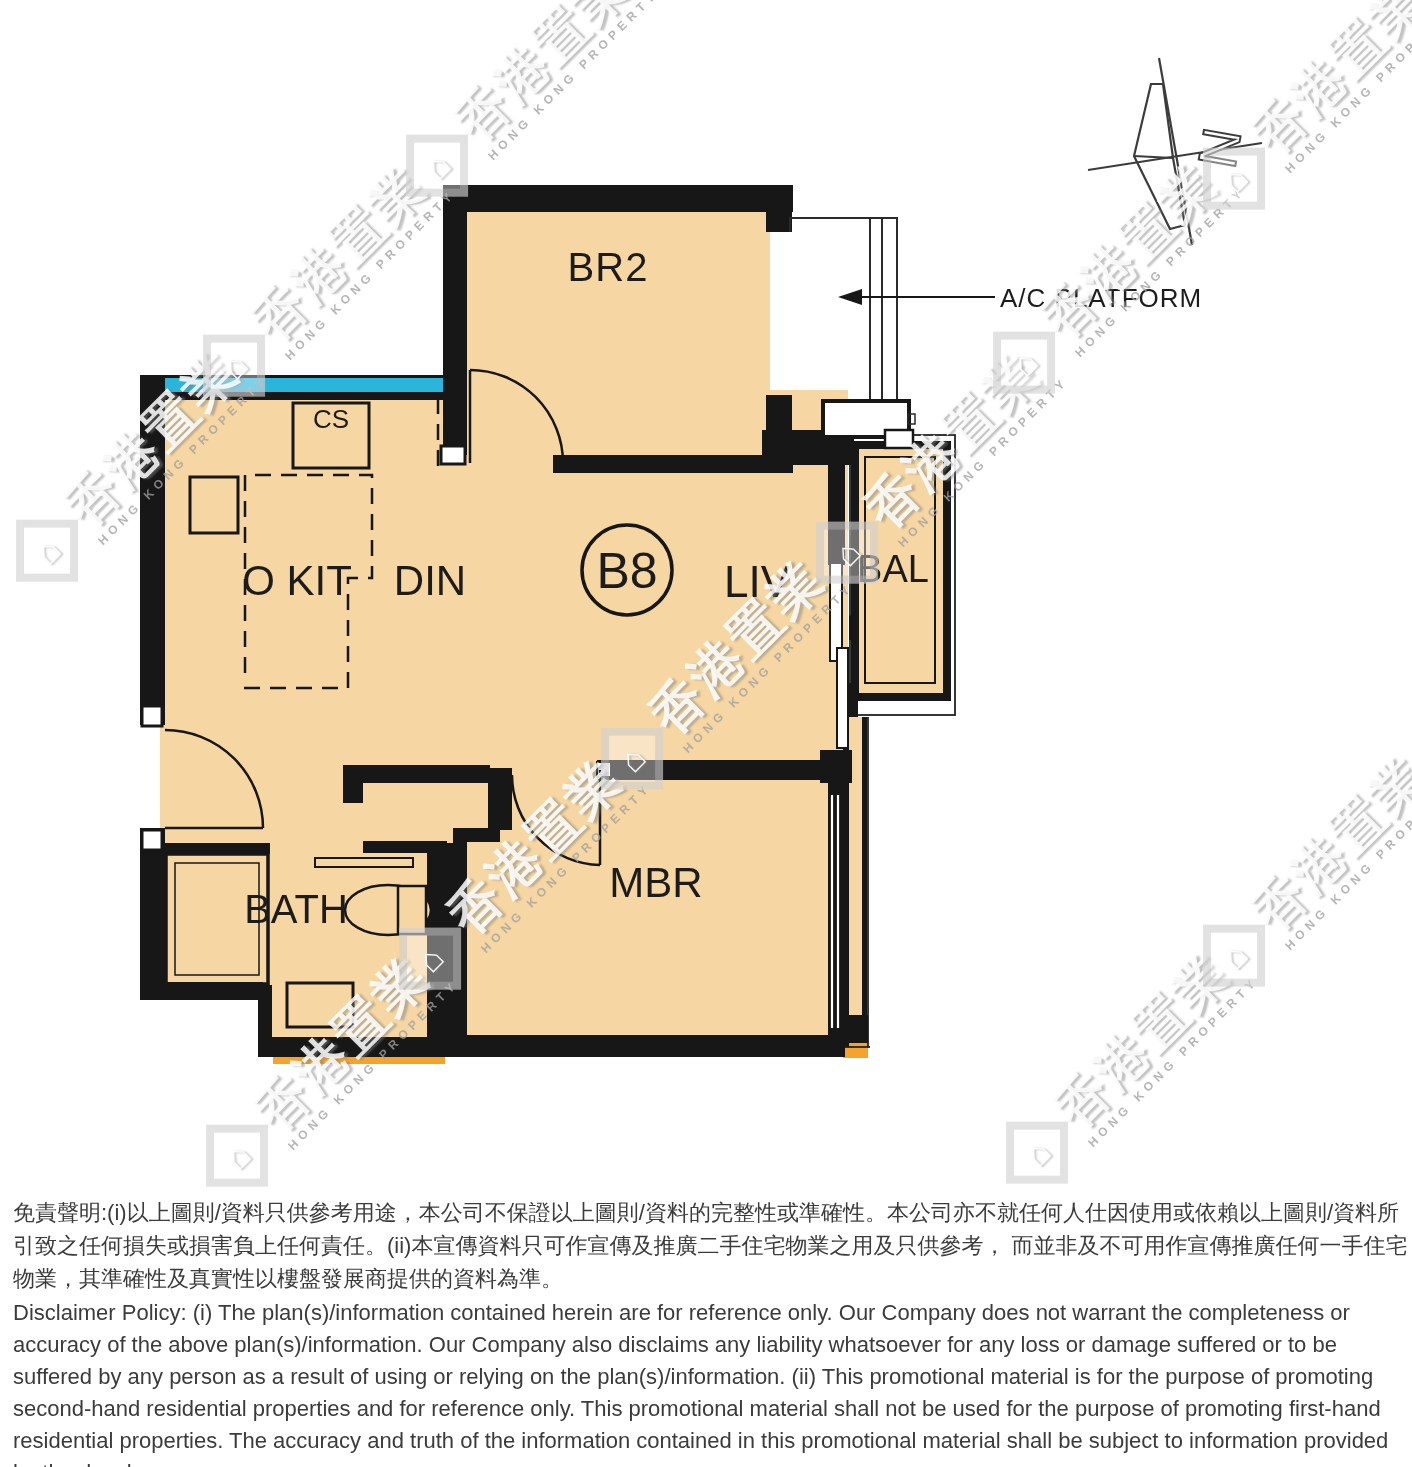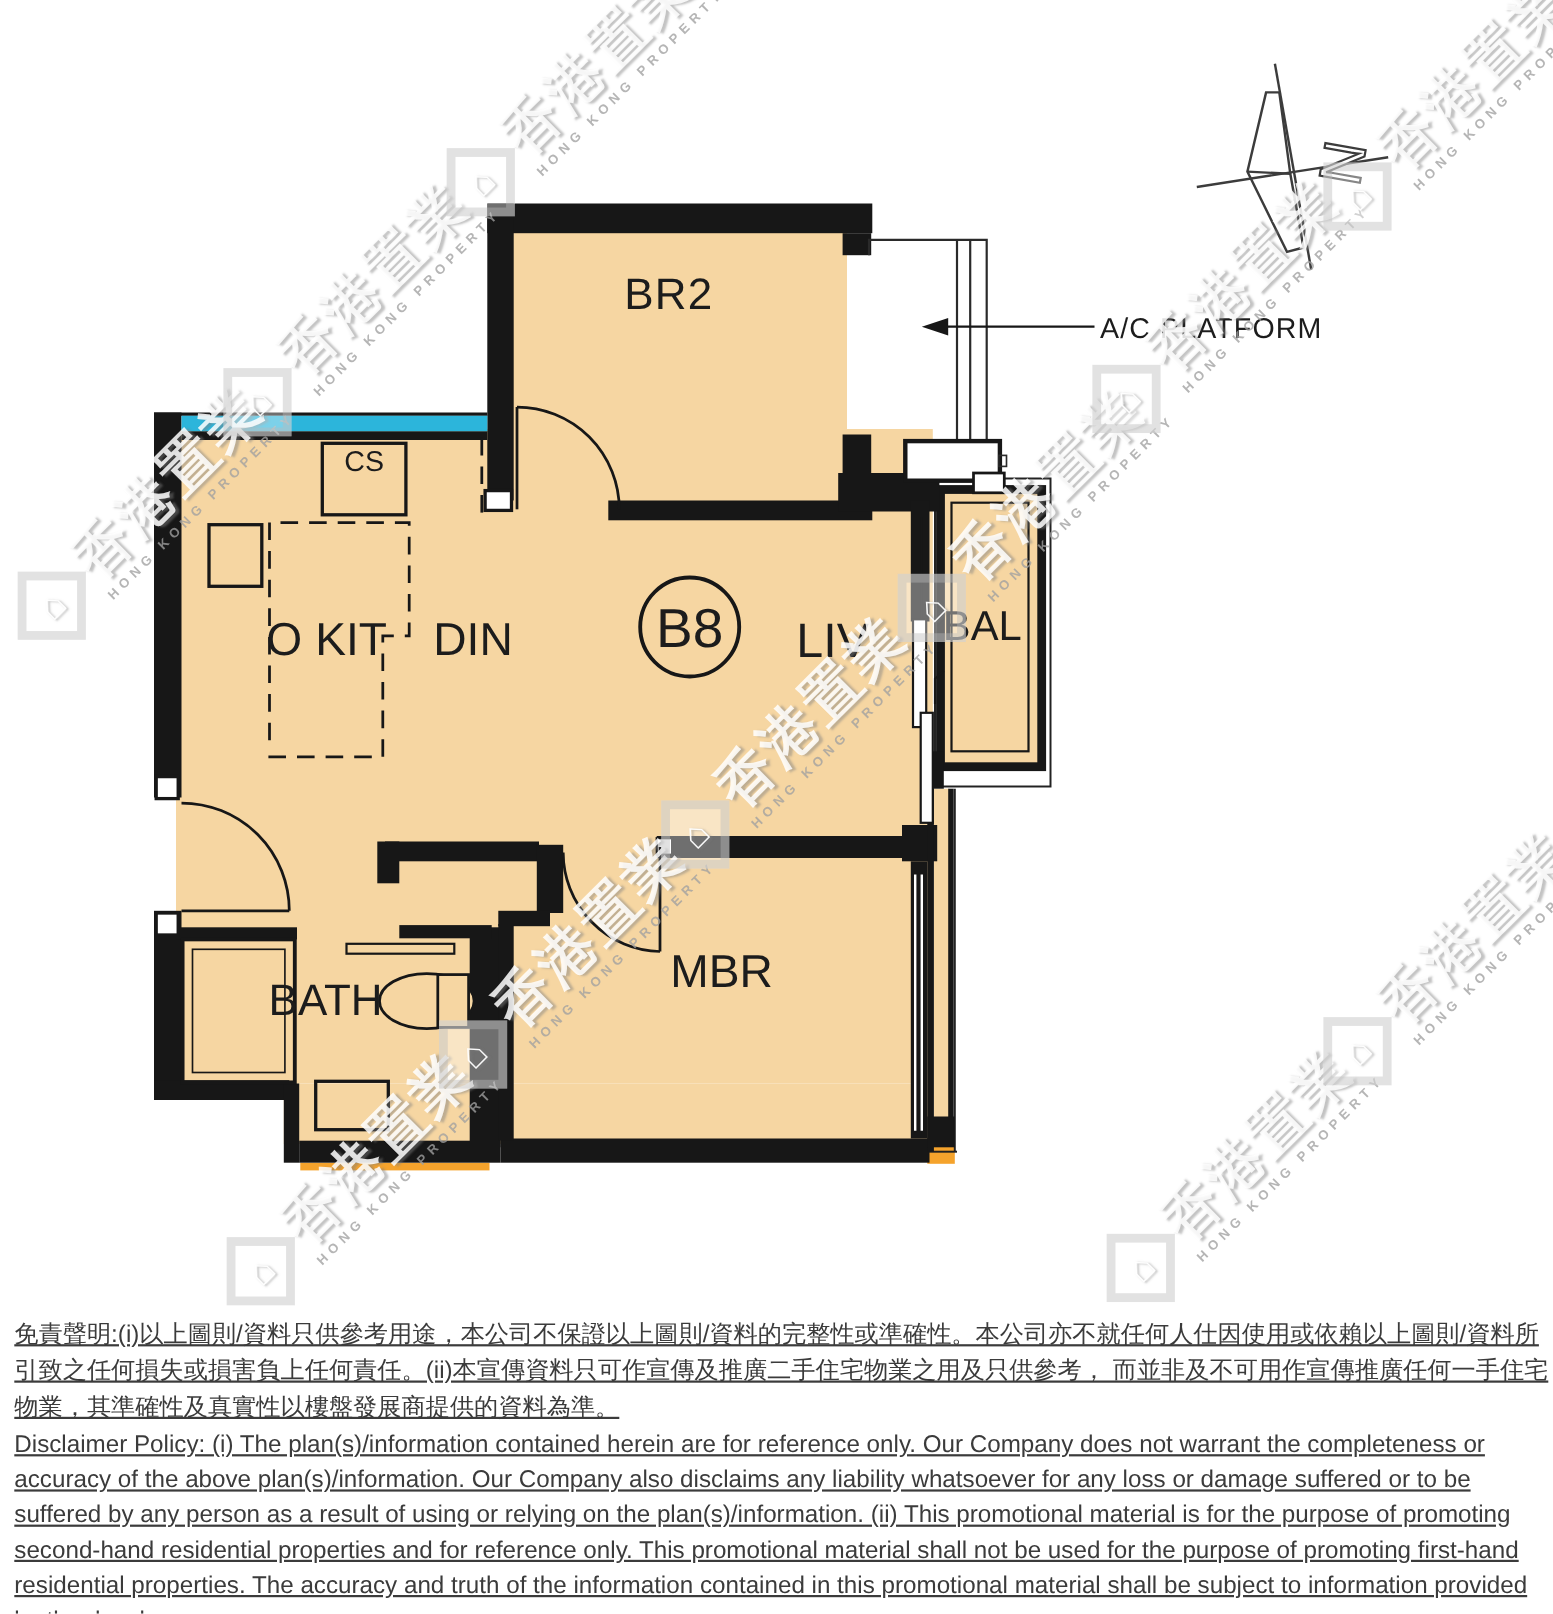--- a/index.html
+++ b/index.html
@@ -15,21 +15,21 @@
       display:flex;align-items:center;justify-content:center;}
   .wm-house{transform:rotate(-45deg);font-size:34px;line-height:1;
       color:rgba(255,255,255,.95);text-shadow:1px 2px 2px rgba(125,125,125,.55);}
   .wm-textcol{display:flex;flex-direction:column;}
   .wm-chars{font-size:52px;font-weight:bold;letter-spacing:3px;
       color:rgba(255,255,255,.85);text-shadow:2px 3px 2px rgba(128,128,128,.48);}
   .wm-sub{font-size:12px;font-weight:bold;letter-spacing:5px;margin-top:-6px;
       color:rgba(160,160,160,.78);}
   
   #disclaimer{position:absolute;left:13px;top:1196px;width:1396px;z-index:3;color:#3b3b3b;}
-  #disclaimer p{margin:0;text-decoration:underline;}
+  #disclaimer p{margin:0;}
   .zh{font-size:22px;line-height:33px;}
   .en{font-size:22px;line-height:32px;margin-top:2px !important;}
 </style>
 </head>
 <body>
 
 <div id="stage">
 
   <svg id="plan-svg" width="1412" height="1467" viewBox="0 0 1412 1467">
 

